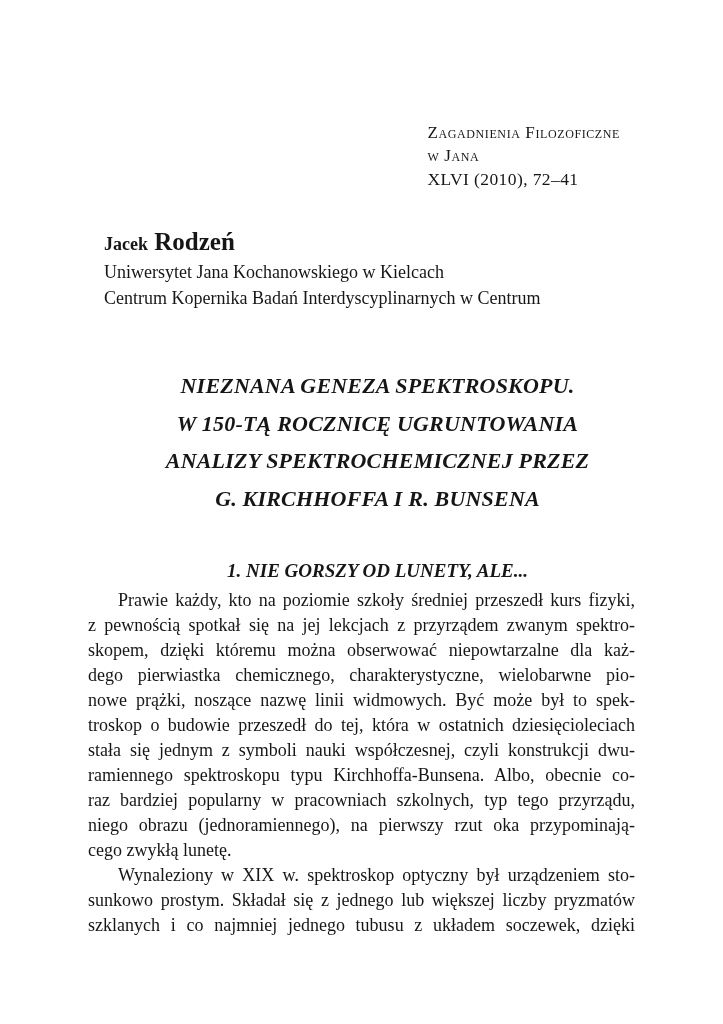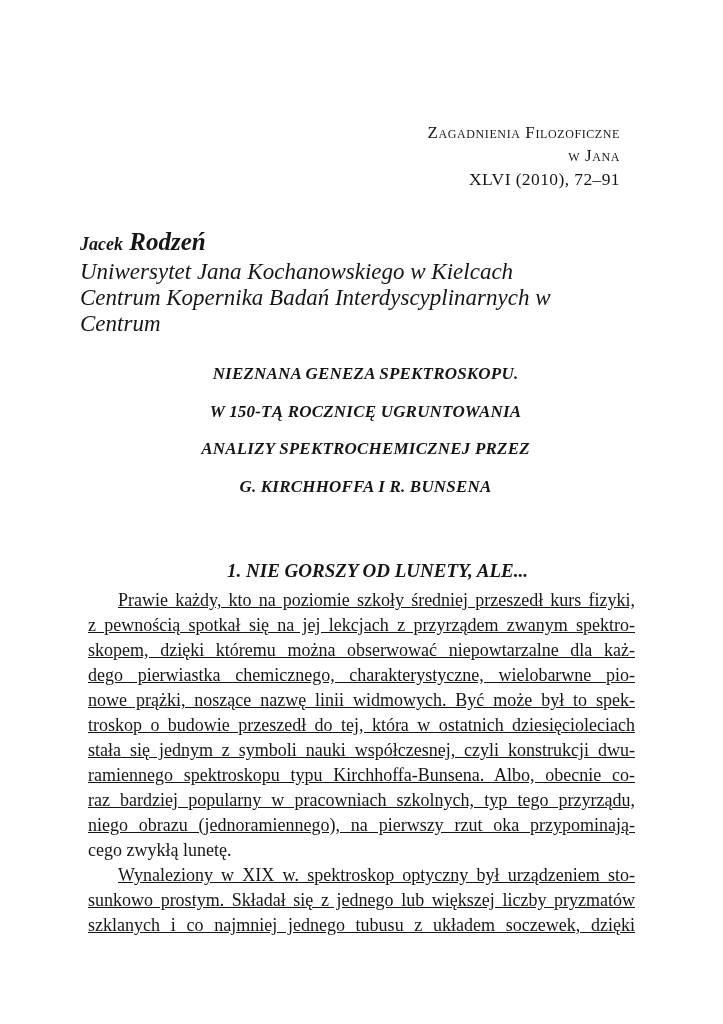--- a/index.html
+++ b/index.html
@@ -11,49 +11,47 @@
     font-family: "Liberation Serif", serif;
     color: #161616;
     margin: 0 auto;
     overflow: hidden;
   }
   
   .journal-header {
     position: absolute;
     top: 121px;
     right: 103px;
-    text-align: right;
   }
   .journal-header .sc {
     font-variant: small-caps;
     font-size: 17px;
     line-height: 23px;
     letter-spacing: 0.6px;
   }
   .journal-header .issue {
     font-size: 17.5px;
     line-height: 24px;
     letter-spacing: 0.4px;
   }
   
   .author-block {
     position: absolute;
-    left: 80px;
+    left: 104px;
     top: 227px;
     width: 547px;
-    font-style: italic;
   }
   .author-name {
     font-weight: bold;
     font-size: 25px;
     line-height: 30px;
   }
   .author-name .first-name { font-size: 18px; }
   .affiliation {
-    font-size: 23px;
+    font-size: 18px;
     line-height: 26px;
   }
   
   .title-block {
     position: absolute;
     left: 88px;
     top: 351px;
     width: 547px;
     text-align: center;
     font-weight: bold;
@@ -85,43 +83,42 @@
   }
   .line {
     height: 25px;
     line-height: 25px;
     overflow: hidden;
     text-align: left;
   }
   .line.justify {
     text-align: justify;
     text-align-last: justify;
-    text-decoration: underline;
   }
   .line.first { text-indent: 30px; }
   .line.last { text-align: left; text-align-last: left; }
 </style>
 </head>
 <body>
 
 <div class="page">
 
   <header class="journal-header">
     <div class="sc">Zagadnienia Filozoficzne</div>
     <div class="sc">w Jana</div>
-    <div class="issue">XLVI (2010), 72–91</div>
+    <div class="issue">XLVI (2010), 72–41</div>
   </header>
 
   <section class="author-block">
     <div class="author-name"><span class="first-name">Jacek</span> <span class="last-name">Rodzeń</span></div>
     <div class="affiliation">Uniwersytet Jana Kochanowskiego w Kielcach</div>
     <div class="affiliation">Centrum Kopernika Badań Interdyscyplinarnych w Centrum</div>
   </section>
 
-  <h1 class="title-block" style="margin:4px; font-size:17px;">
+  <h1 class="title-block" style="margin:16px; font-size:22px;">
     <div>NIEZNANA GENEZA SPEKTROSKOPU.</div>
     <div>W 150-TĄ ROCZNICĘ UGRUNTOWANIA</div>
     <div>ANALIZY SPEKTROCHEMICZNEJ PRZEZ</div>
     <div>G. KIRCHHOFFA I R. BUNSENA</div>
   </h1>
 
   <h2 class="section-heading">1. NIE GORSZY OD LUNETY, ALE...</h2>
 
   <div class="body-text">
     <div class="line first justify">Prawie każdy, kto na poziomie szkoły średniej przeszedł kurs fizyki,</div>

